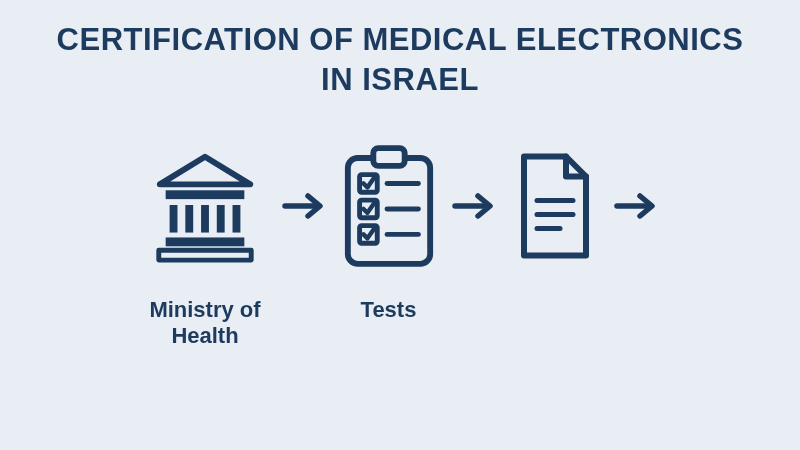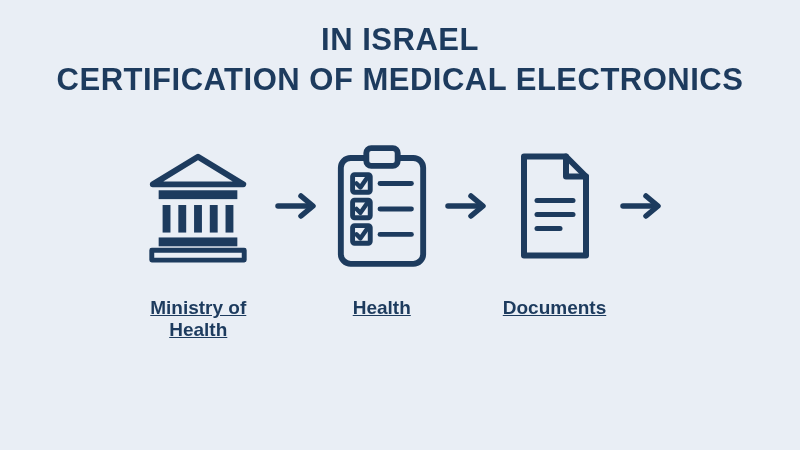--- a/index.html
+++ b/index.html
@@ -47,26 +47,25 @@
     justify-content: center;
   }
   .arrow-box {
     height: 150px;
     display: flex;
     align-items: center;
     justify-content: center;
   }
   .step-label {
     font-weight: bold;
-    font-size: 19px;
+    font-size: 22px;
     text-align: center;
     margin-top: 16px;
     line-height: 1.15;
     color: #1d3b5e;
-    text-decoration: underline;
   }
   .step-label.wrap {
     max-width: 125px;
   }
   svg .stroke {
     fill: none;
     stroke: #1d3b5e;
     stroke-linecap: round;
     stroke-linejoin: round;
   }
@@ -80,22 +79,22 @@
     stroke-linecap: round;
     stroke-linejoin: round;
   }
 </style>
 </head>
 <body>
 
 <div class="slide">
 
   <div class="title">
+    <div>CERTIFICATION OF MEDICAL ELECTRONICS</div>
     <div>IN ISRAEL</div>
-    <div>CERTIFICATION OF MEDICAL ELECTRONICS</div>
   </div>
 
   <div class="flow">
 
     <div class="step">
       <div class="icon-box">
         <svg width="118" height="122" viewBox="0 0 120 120" aria-hidden="true">
           <path class="stroke" stroke-width="6" d="M60 10 L106 38 H14 Z"></path>
           <rect class="fill" x="20" y="44" width="80" height="9"></rect>
           <rect class="fill" x="24" y="59" width="8" height="28"></rect>
@@ -129,41 +128,40 @@
 
           <rect class="stroke" stroke-width="5" x="20" y="59" width="18" height="18" rx="2"></rect>
           <polyline class="stroke" stroke-width="4.5" points="24,68 28,72 35,62"></polyline>
           <line class="stroke" stroke-width="5" x1="48" y1="68" x2="80" y2="68"></line>
 
           <rect class="stroke" stroke-width="5" x="20" y="85" width="18" height="18" rx="2"></rect>
           <polyline class="stroke" stroke-width="4.5" points="24,94 28,98 35,88"></polyline>
           <line class="stroke" stroke-width="5" x1="48" y1="94" x2="80" y2="94"></line>
         </svg>
       </div>
-      <div class="step-label">Health</div>
+      <div class="step-label">Tests</div>
     </div>
 
     <div class="arrow-box">
       <svg width="44" height="28" viewBox="0 0 44 28" aria-hidden="true">
         <line class="stroke" stroke-width="5.5" x1="3" y1="14" x2="35" y2="14"></line>
         <polyline class="stroke" stroke-width="5.5" points="26,4 38,14 26,24"></polyline>
       </svg>
     </div>
 
     <div class="step">
       <div class="icon-box">
         <svg width="90" height="118" viewBox="0 0 90 115" aria-hidden="true">
           <path class="stroke" stroke-width="6" d="M14 8 H56 L76 28 V107 H14 Z"></path>
           <path class="stroke" stroke-width="6" d="M56 8 V28 H76"></path>
           <line class="stroke" stroke-width="5" x1="27" y1="52" x2="63" y2="52"></line>
           <line class="stroke" stroke-width="5" x1="27" y1="66" x2="63" y2="66"></line>
           <line class="stroke" stroke-width="5" x1="27" y1="80" x2="50" y2="80"></line>
         </svg>
       </div>
-      <div class="step-label">Documents</div>
     </div>
 
     <div class="arrow-box">
       <svg width="44" height="28" viewBox="0 0 44 28" aria-hidden="true">
         <line class="stroke" stroke-width="5.5" x1="3" y1="14" x2="35" y2="14"></line>
         <polyline class="stroke" stroke-width="5.5" points="26,4 38,14 26,24"></polyline>
       </svg>
     </div>
 
 

